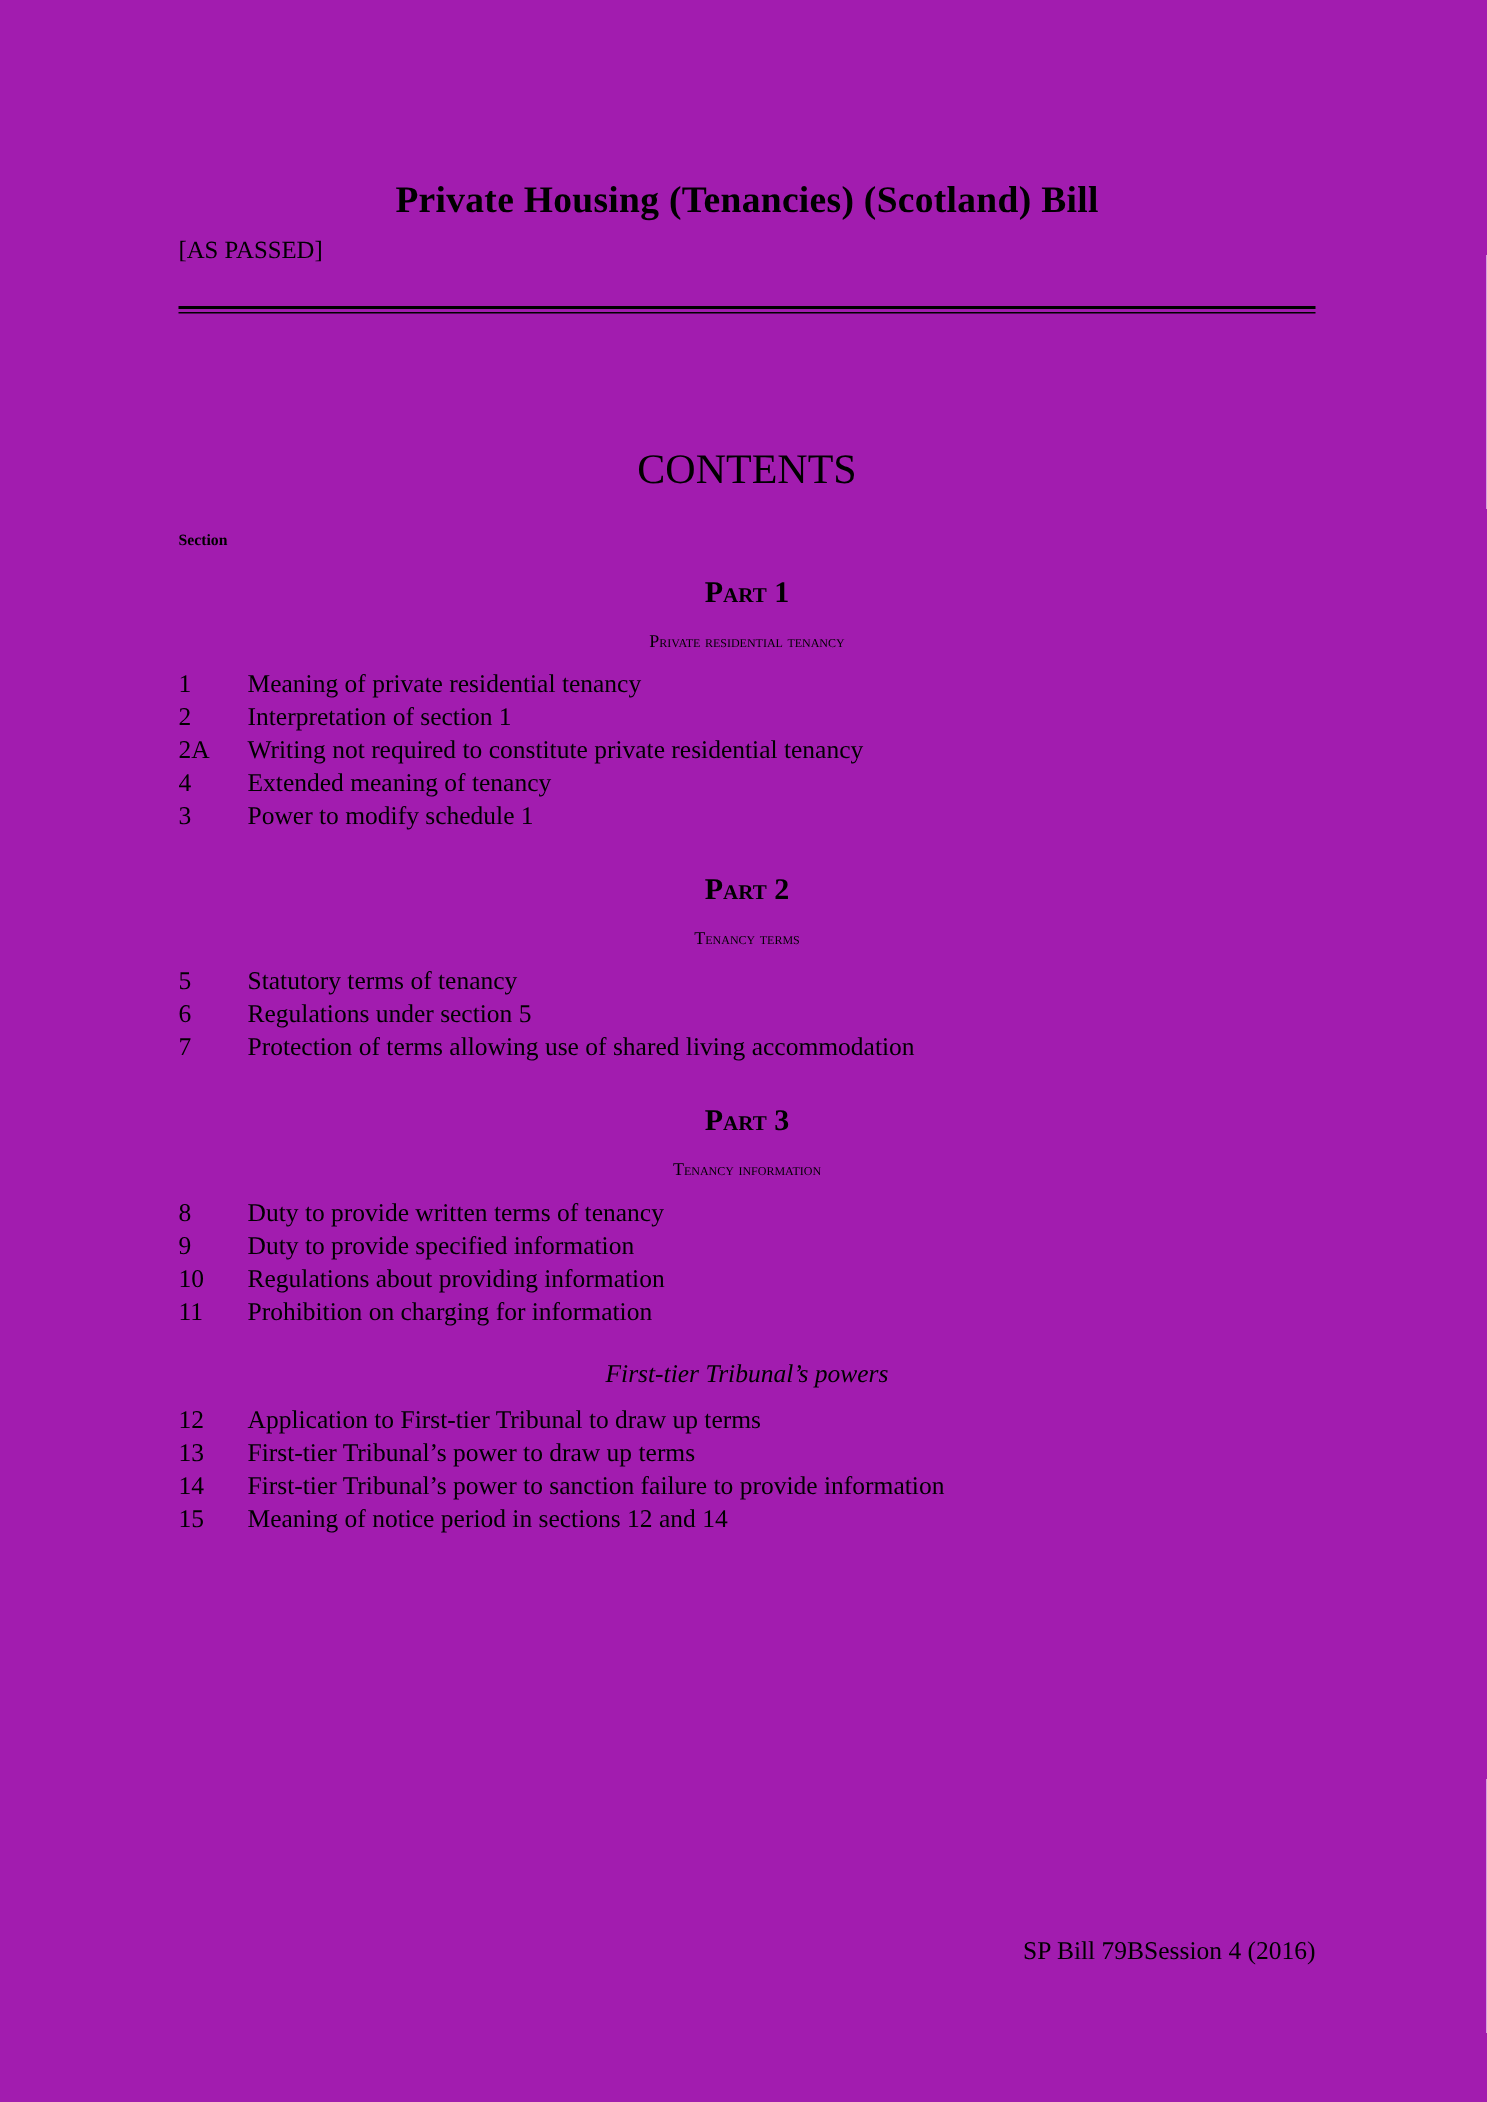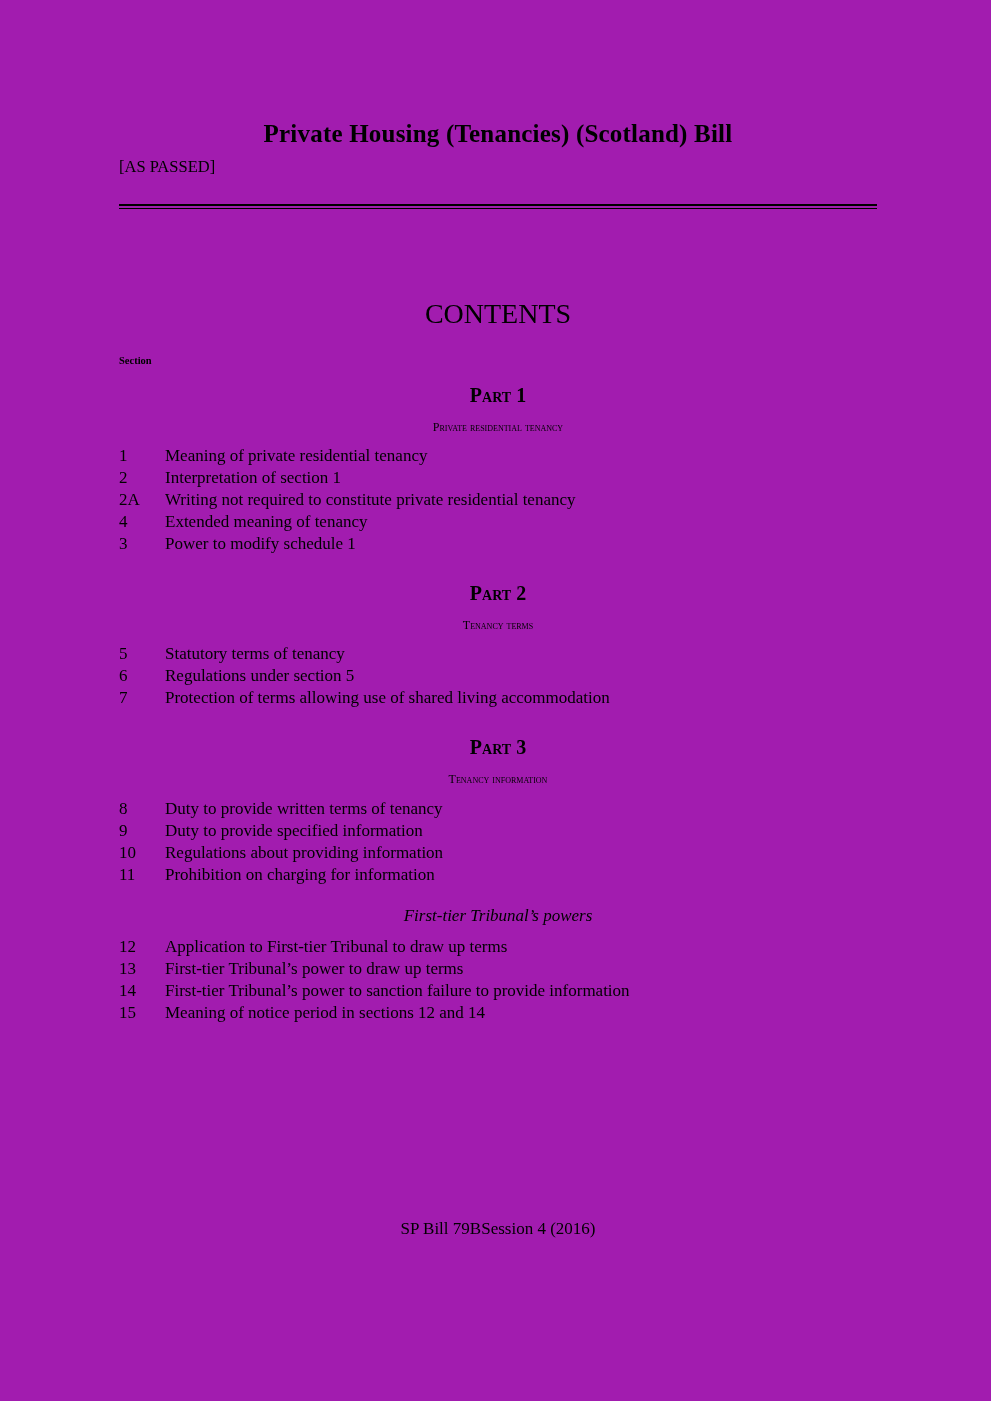--- a/index.html
+++ b/index.html
@@ -119,23 +119,23 @@
     flex: 0 0 46px;
     text-align: left;
   }
   .entry-text { flex: 1 1 auto; }
 
   
   .footer {
     position: absolute;
     left: 119px;
     right: 114px;
-    top: 1220px;
+    top: 1292px;
     display: flex;
-    justify-content: center;
+    justify-content: flex-end;
     font-size: 17px;
     line-height: 1.1;
   }
 </style>
 </head>
 <body>
 
 <div class="page">
   <div class="content">
 

